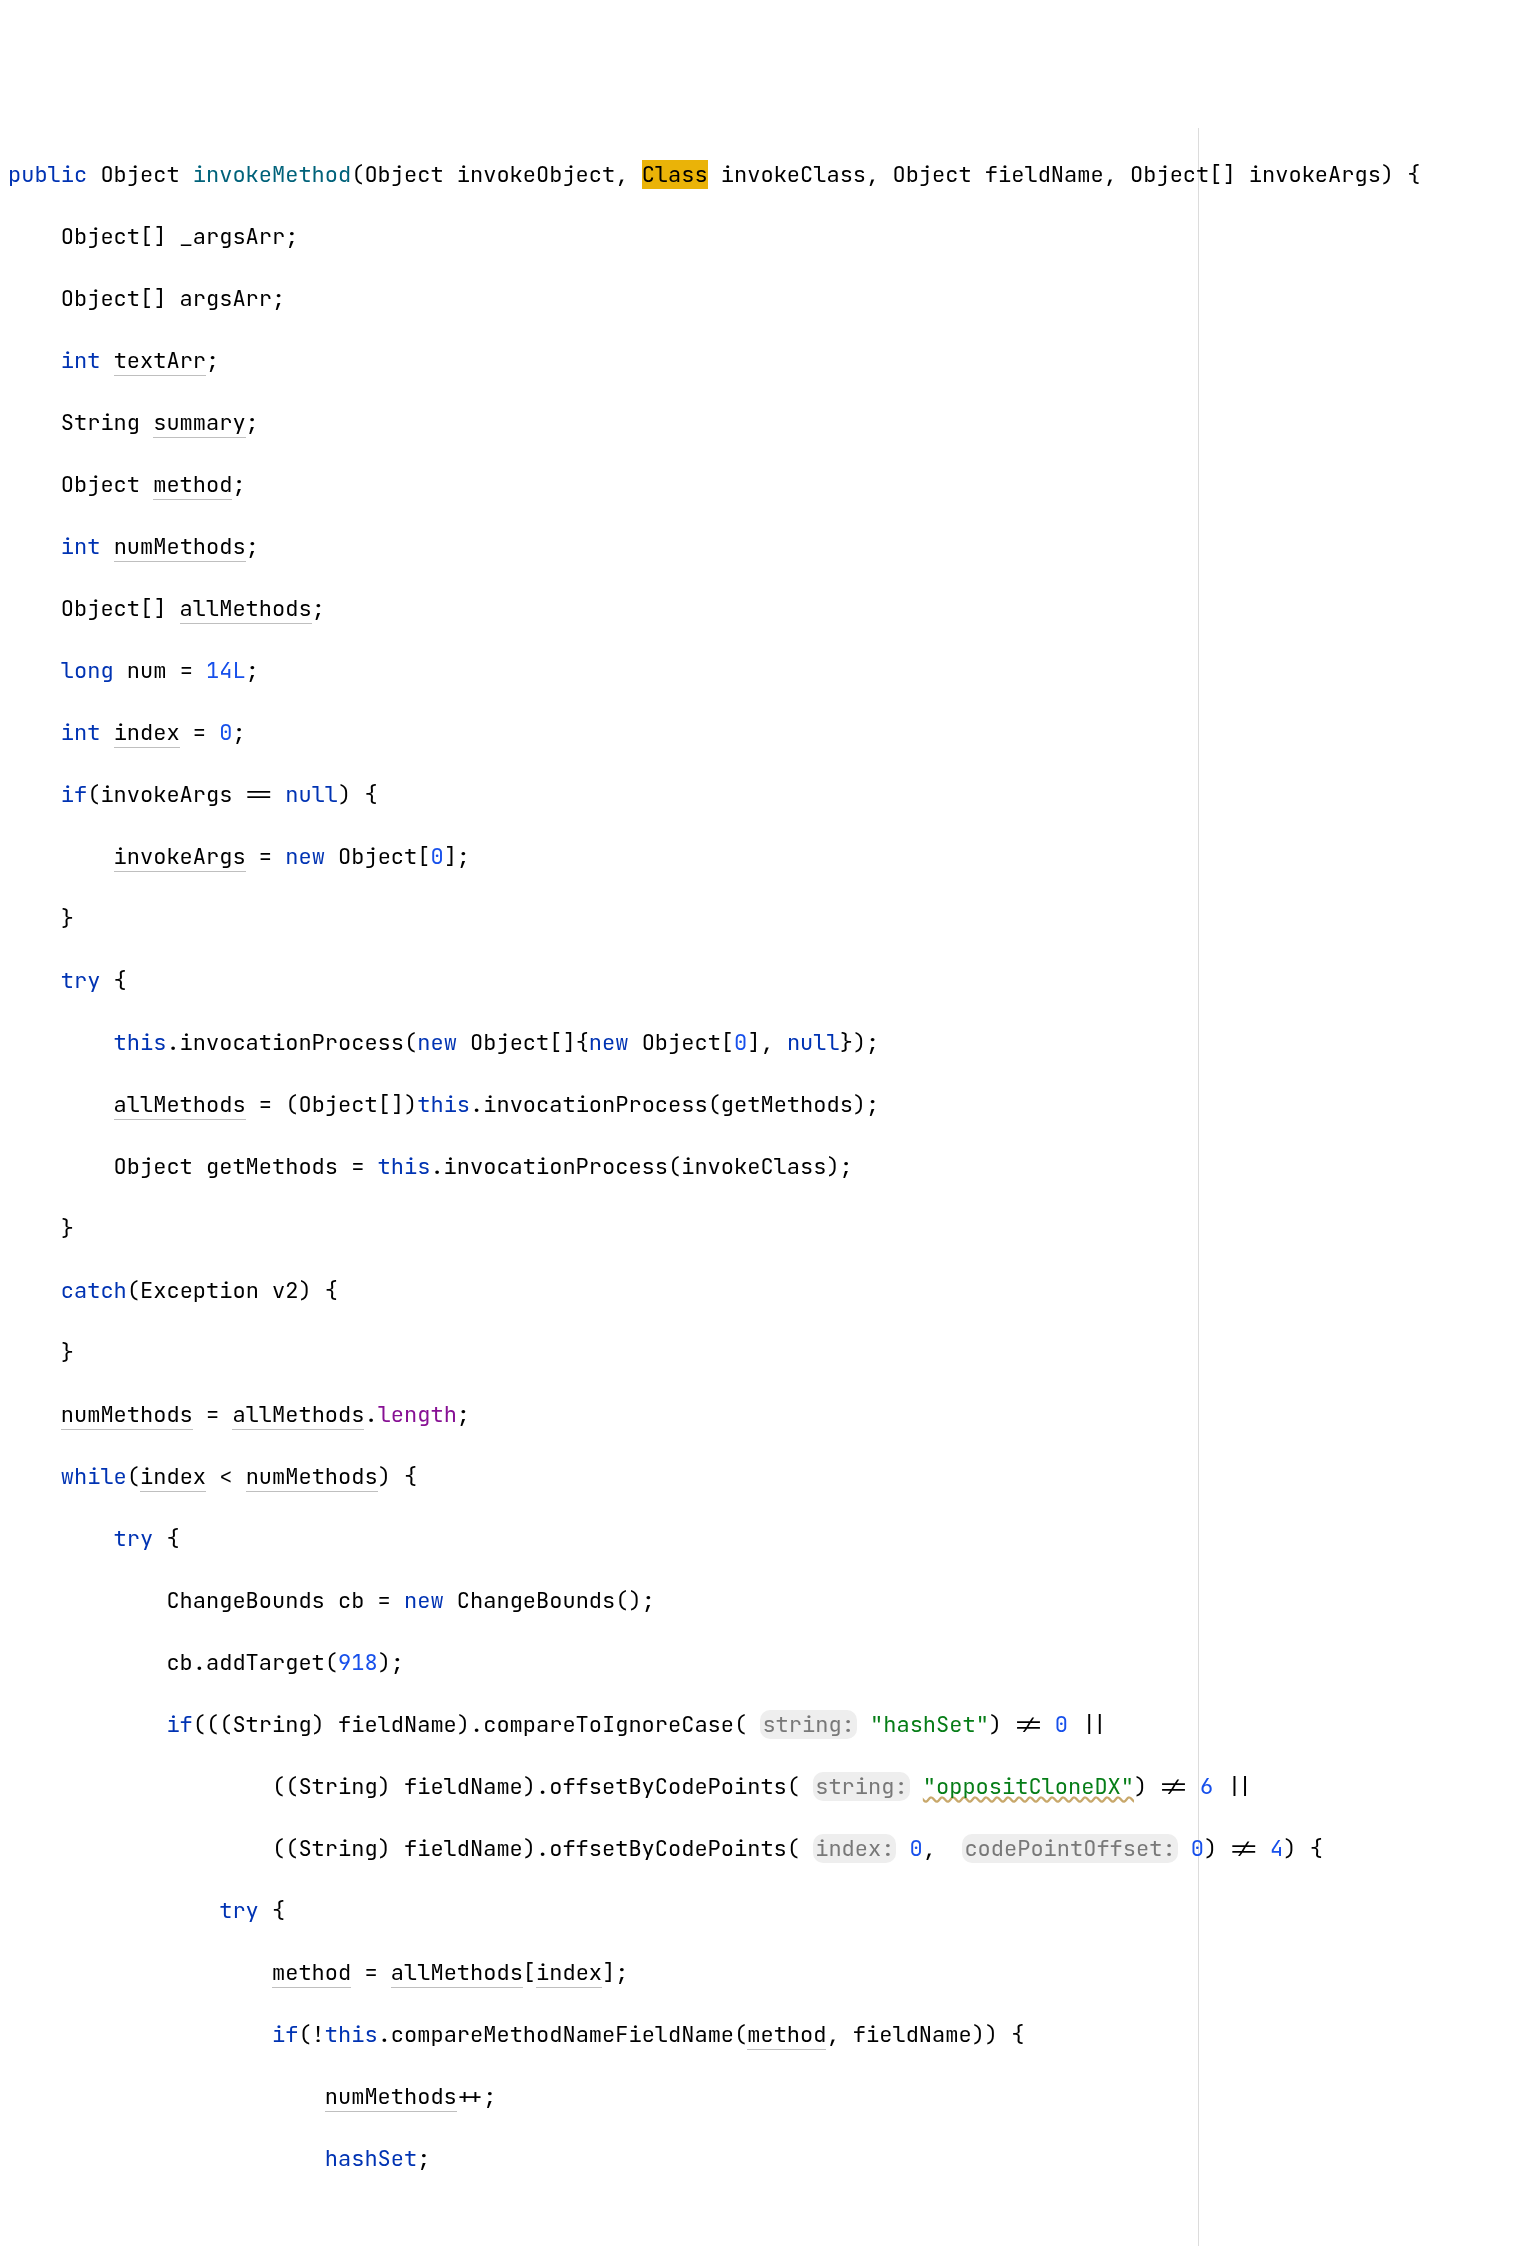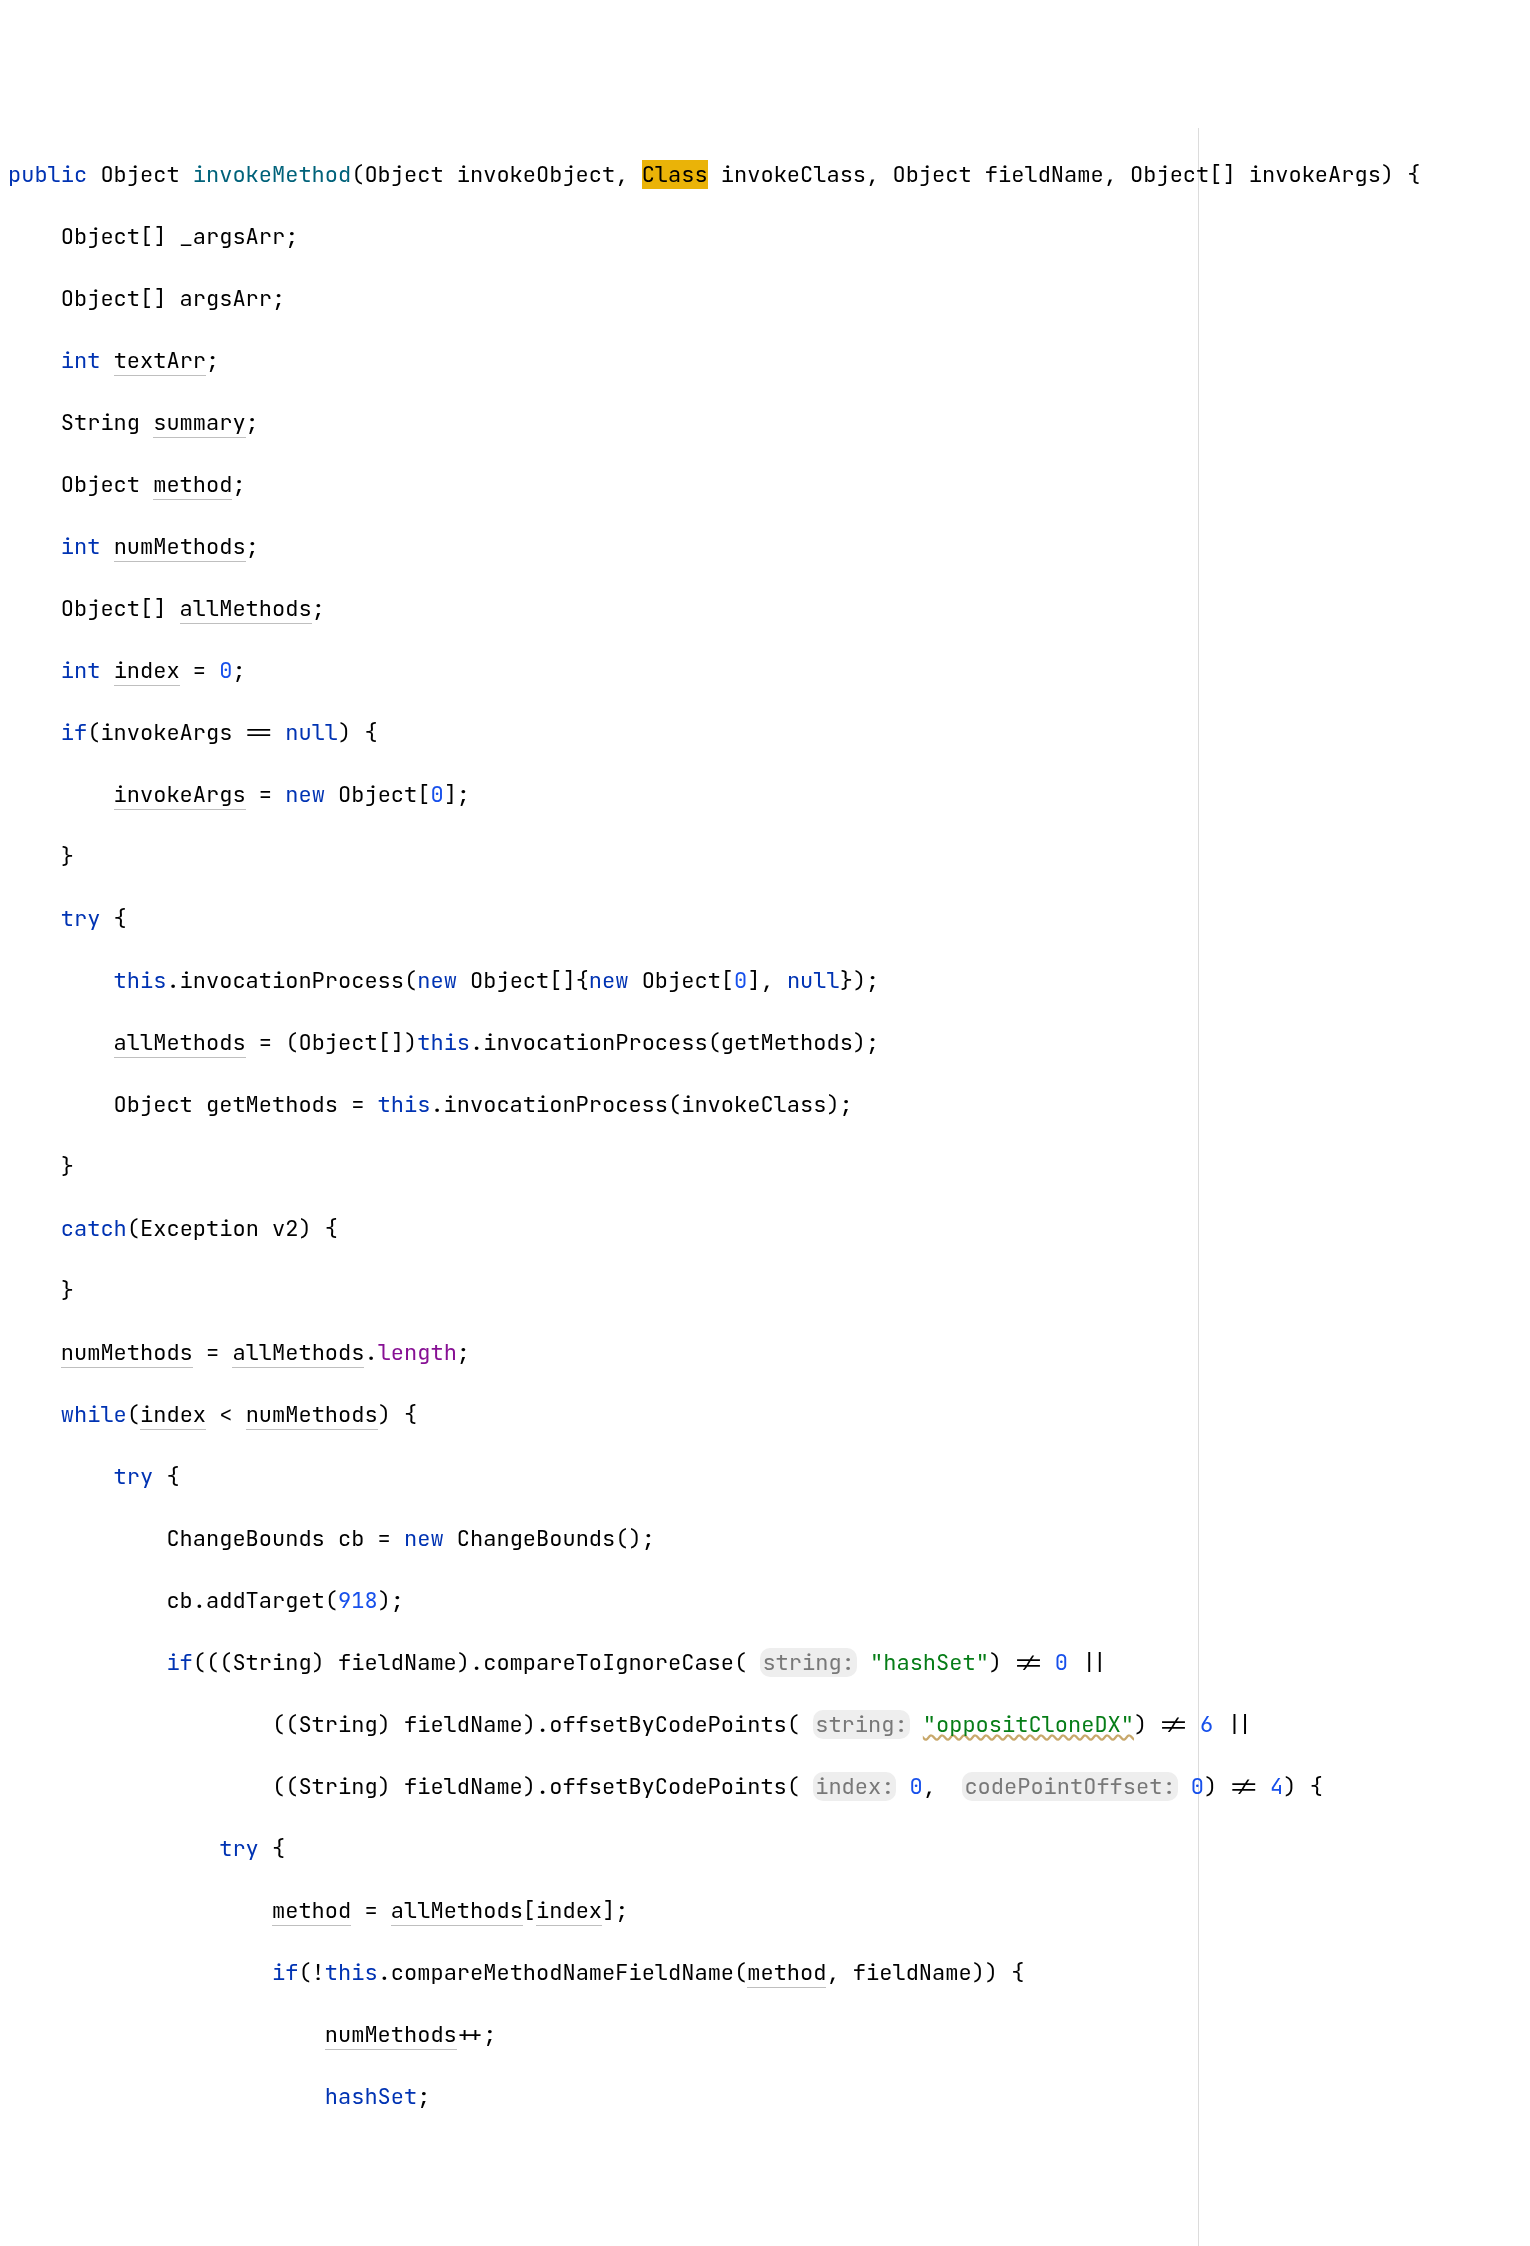--- a/index.html
+++ b/index.html
@@ -34,20 +34,21 @@
 
 <div class="code-area">
 <div><span class="kw">public</span><span> Object </span><span class="decl">invokeMethod</span><span>(Object invokeObject, </span><span class="hi">Class</span><span> invokeClass, Object fieldName, Object[] invokeArgs) {</span></div>
 <div><span>    Object[] _argsArr;</span></div>
 <div><span>    Object[] argsArr;</span></div>
 <div><span>    </span><span class="kw">int</span><span> </span><span class="ul">textArr</span><span>;</span></div>
 <div><span>    String </span><span class="ul">summary</span><span>;</span></div>
 <div><span>    Object </span><span class="ul">method</span><span>;</span></div>
 <div><span>    </span><span class="kw">int</span><span> </span><span class="ul">numMethods</span><span>;</span></div>
 <div><span>    Object[] </span><span class="ul">allMethods</span><span>;</span></div>
+<div><span>    </span><span class="kw">long</span><span> num = </span><span class="num">14L</span><span>;</span></div>
 <div><span>    </span><span class="kw">int</span><span> </span><span class="ul">index</span><span> = </span><span class="num">0</span><span>;</span></div>
 <div><span>    </span><span class="kw">if</span><span>(invokeArgs == </span><span class="kw">null</span><span>) {</span></div>
 <div><span>        </span><span class="ul">invokeArgs</span><span> = </span><span class="kw">new</span><span> Object[</span><span class="num">0</span><span>];</span></div>
 <div><span>    }</span></div>
 <div><span>    </span><span class="kw">try</span><span> {</span></div>
 <div><span>        </span><span class="kw">this</span><span>.invocationProcess(</span><span class="kw">new</span><span> Object[]{</span><span class="kw">new</span><span> Object[</span><span class="num">0</span><span>], </span><span class="kw">null</span><span>});</span></div>
 <div><span>        </span><span class="ul">allMethods</span><span> = (Object[])</span><span class="kw">this</span><span>.invocationProcess(getMethods);</span></div>
 <div><span>        Object getMethods = </span><span class="kw">this</span><span>.invocationProcess(invokeClass);</span></div>
 <div><span>    }</span></div>
 <div><span>    </span><span class="kw">catch</span><span>(Exception v2) {</span></div>

